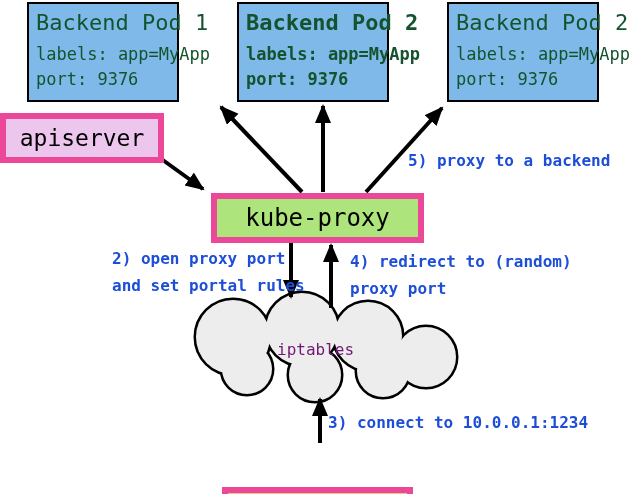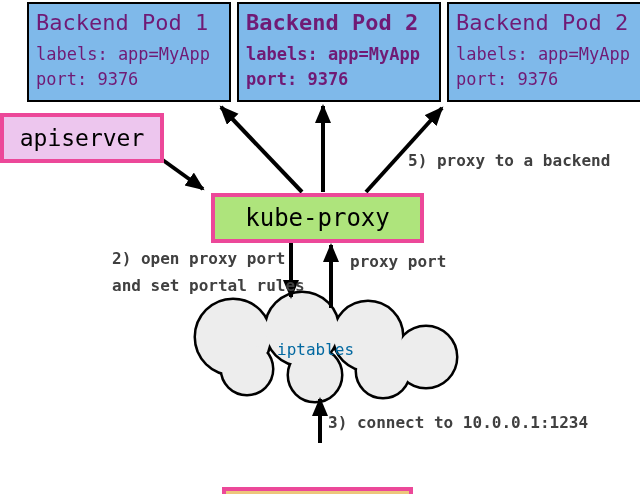--- a/index.html
+++ b/index.html
@@ -2,44 +2,44 @@
 <html style="--pod-blue: #7FB9EA; --apiserver-pink: #EDC6EE; --kube-proxy-green: #AEE47C; --client-orange: #EDC67B; --cloud-gray: #EDEDED; --outline: #000000;"><head>
 <meta charset="utf-8">
 <style>
   html,body { margin:0; padding:0; background:#fff; }
   .canvas {
     position:relative; width:640px; height:494px; background:#ffffff;
     font-family:"DejaVu Sans Mono","Liberation Mono",monospace; overflow:hidden;
   }
   .layer { position:absolute; left:0; top:0; }
   .box {
-    position:absolute; border:4px solid #ec4899; box-sizing:border-box;
+    position:absolute; border:6px solid #ec4899; box-sizing:border-box;
     display:flex; align-items:center; justify-content:center; color:#000;
   }
   #apiserver { left:0px;  top:113px; width:164px; height:50px; background:var(--apiserver-pink,#EDC6EE); font-size:23px; }
   #kube-proxy{ left:211px; top:193px; width:213px; height:50px; background:var(--kube-proxy-green,#AEE47C); font-size:24px; }
   #client    { left:222px; top:442px; width:191px; height:50px; background:var(--client-orange,#EDC67B); font-size:35px;margin-top:45px; }
   .pod {
-    position:absolute; top:2px; width:204px; height:100px;
+    position:absolute; top:2px; width:152px; height:100px;
     background:var(--pod-blue,#7FB9EA); border:2px solid #000; box-sizing:border-box;
-    padding:5px 7px; color:#701a75;
+    padding:5px 7px; color:#14532d;
   }
   #pod1 { left:27px; }  #pod2 { left:237px;font-weight:bold; }  #pod3 { left:447px; }
   .pod-title { font-size:22px; line-height:26px; margin:1px 0 6px 0; white-space:nowrap; }
   .pod-line  { font-size:17px; line-height:25px; white-space:nowrap; }
   .note {
     position:absolute; font-weight:bold; font-size:16px; line-height:27px;
-    color:#404040; white-space:nowrap;
+    color:#1d4ed8; white-space:nowrap;
   }
   #note1 { left:8px;   top:172px; }
   #note2 { left:64px;  top:245px;margin-left:48px; }
   #note3 { left:328px; top:409px; }
   #note4 { left:350px; top:248px; }
   #note5 { left:408px; top:147px; }
-  #iptables-label { position:absolute; left:277px; top:340px; font-size:16px; color:#0369a1; white-space:nowrap; }
+  #iptables-label { position:absolute; left:277px; top:340px; font-size:16px; color:#701a75; white-space:nowrap; }
 </style>
 </head>
 <body>
 
 <div class="canvas">
 
   <svg class="layer" width="640" height="494" viewBox="0 0 640 494">
     <defs>
       <marker id="ah" markerUnits="userSpaceOnUse" markerWidth="22" markerHeight="18" refX="17" refY="8" orient="auto">
         <path d="M0,0 L19,8 L0,16 Z" fill="#000"></path>
@@ -106,19 +106,20 @@
   <div id="iptables-label">iptables</div>
 
   <div class="note" id="note2">
     <div>2) open proxy port</div>
     <div>and set portal rules</div>
   </div>
   <div class="note" id="note3">
     <div>3) connect to 10.0.0.1:1234</div>
   </div>
   <div class="note" id="note4">
+    <div>4) redirect to (random)</div>
     <div>proxy port</div>
   </div>
   <div class="note" id="note5">
     <div>5) proxy to a backend</div>
   </div>
 
 </div>
 
 </body></html>

